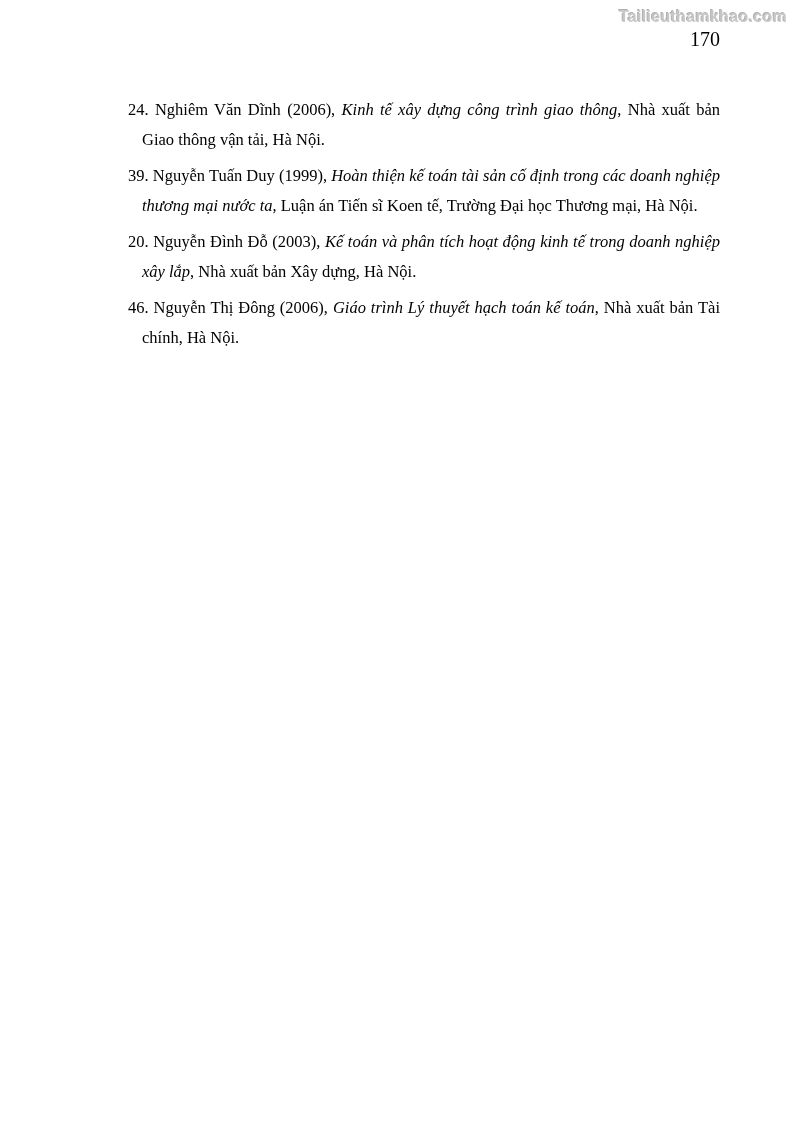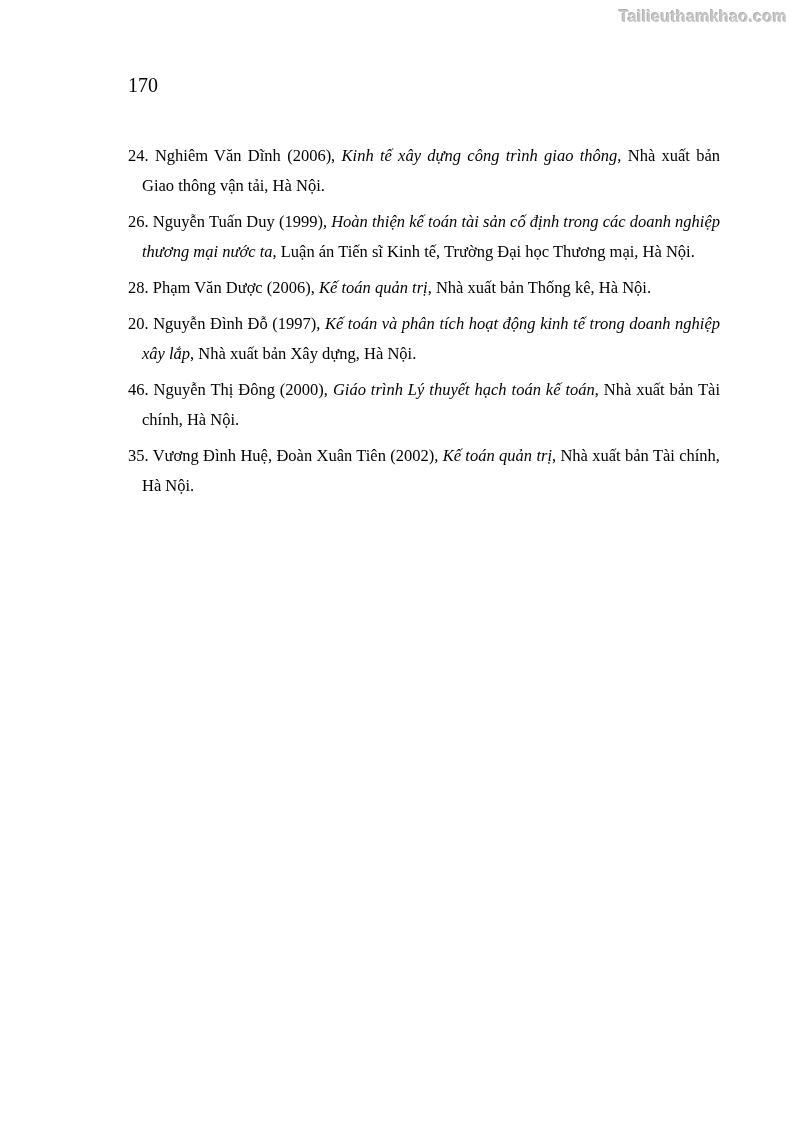--- a/index.html
+++ b/index.html
@@ -24,22 +24,22 @@
     font-size: 16px;
     font-weight: bold;
     color: #c6c6c6;
     text-shadow: 1px 1px 0 #ffffff, -1px -1px 0 #b0b0b0;
     letter-spacing: 0.3px;
   }
   .content {
     padding: 0 74px 0 128px;
   }
   .page-number {
-    padding-top: 72px;
-    text-align: left;
+    padding-top: 26px;
+    text-align: right;
     font-size: 20px;
     line-height: 26px;
   }
   .references {
     margin-top: 43px;
   }
   .ref-item {
     margin: 0 0 6px 0;
     font-size: 16.5px;
     line-height: 30px;
@@ -54,20 +54,18 @@
 </style>
 </head>
 <body>
 
 <div class="page" style="background: rgb(255, 255, 255); color: rgb(0, 0, 0);">
   <div class="watermark" style="color: rgb(198, 198, 198);">Tailieuthamkhao.com</div>
   <div class="content">
     <div class="page-number">170</div>
     <div class="references">
         <p class="ref-item"><span>24. </span><span>Nghiêm Văn Dĩnh (2006), </span><span class="italic">Kinh tế xây dựng công trình giao thông</span><span>, Nhà xuất bản Giao thông vận tải, Hà Nội.</span></p>
-        <p class="ref-item"><span>26. </span><span>Nguyễn Tuấn Duy (1999), </span><span class="italic">Hoàn thiện kế toán tài sản cố định trong các doanh nghiệp thương mại nước ta</span><span>, Luận án Tiến sĩ Kinh tế, Trường Đại học Thương mại, Hà Nội.</span></p>
-        <p class="ref-item"><span>28. </span><span>Phạm Văn Dược (2006), </span><span class="italic">Kế toán quản trị</span><span>, Nhà xuất bản Thống kê, Hà Nội.</span></p>
-        <p class="ref-item"><span>20. </span><span>Nguyễn Đình Đỗ (1997), </span><span class="italic">Kế toán và phân tích hoạt động kinh tế trong doanh nghiệp xây lắp</span><span>, Nhà xuất bản Xây dựng, Hà Nội.</span></p>
-        <p class="ref-item"><span>46. </span><span>Nguyễn Thị Đông (2000), </span><span class="italic">Giáo trình Lý thuyết hạch toán kế toán</span><span>, Nhà xuất bản Tài chính, Hà Nội.</span></p>
-        <p class="ref-item"><span>35. </span><span>Vương Đình Huệ, Đoàn Xuân Tiên (2002), </span><span class="italic">Kế toán quản trị</span><span>, Nhà xuất bản Tài chính, Hà Nội.</span></p>
+        <p class="ref-item"><span>39. </span><span>Nguyễn Tuấn Duy (1999), </span><span class="italic">Hoàn thiện kế toán tài sản cố định trong các doanh nghiệp thương mại nước ta</span><span>, Luận án Tiến sĩ Koen tế, Trường Đại học Thương mại, Hà Nội.</span></p>
+        <p class="ref-item"><span>20. </span><span>Nguyễn Đình Đỗ (2003), </span><span class="italic">Kế toán và phân tích hoạt động kinh tế trong doanh nghiệp xây lắp</span><span>, Nhà xuất bản Xây dựng, Hà Nội.</span></p>
+        <p class="ref-item"><span>46. </span><span>Nguyễn Thị Đông (2006), </span><span class="italic">Giáo trình Lý thuyết hạch toán kế toán</span><span>, Nhà xuất bản Tài chính, Hà Nội.</span></p>
       </div>
   </div>
 </div>
 
 </body></html>

